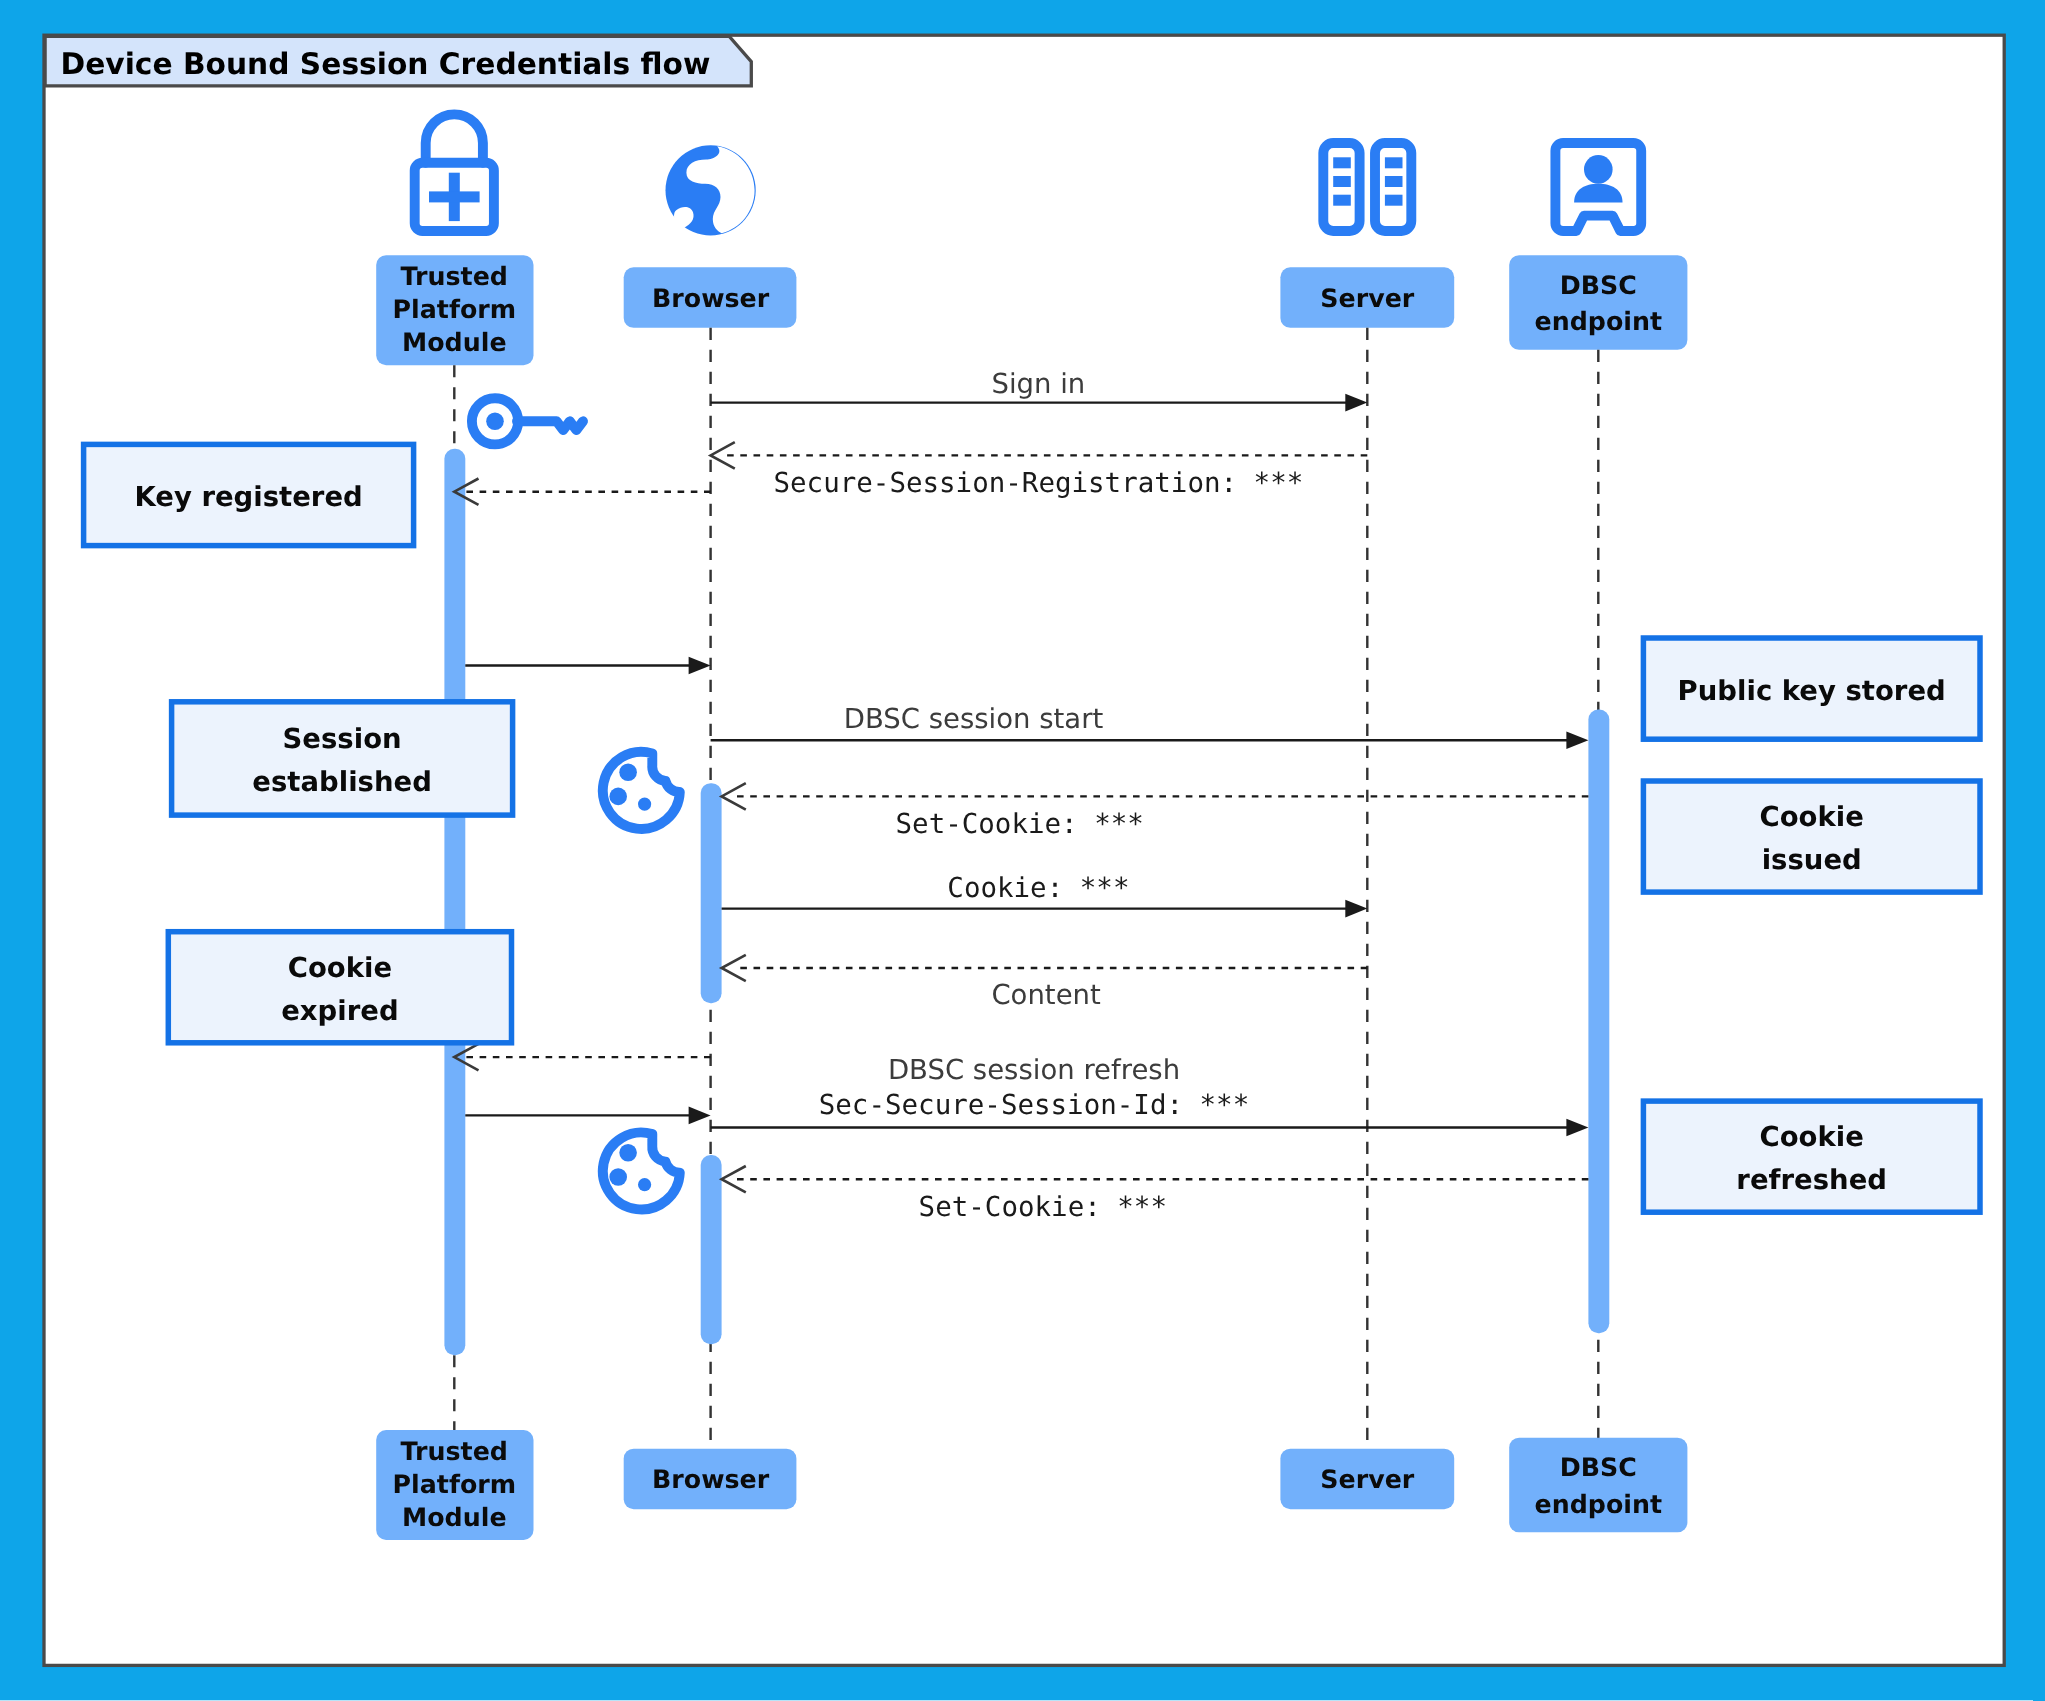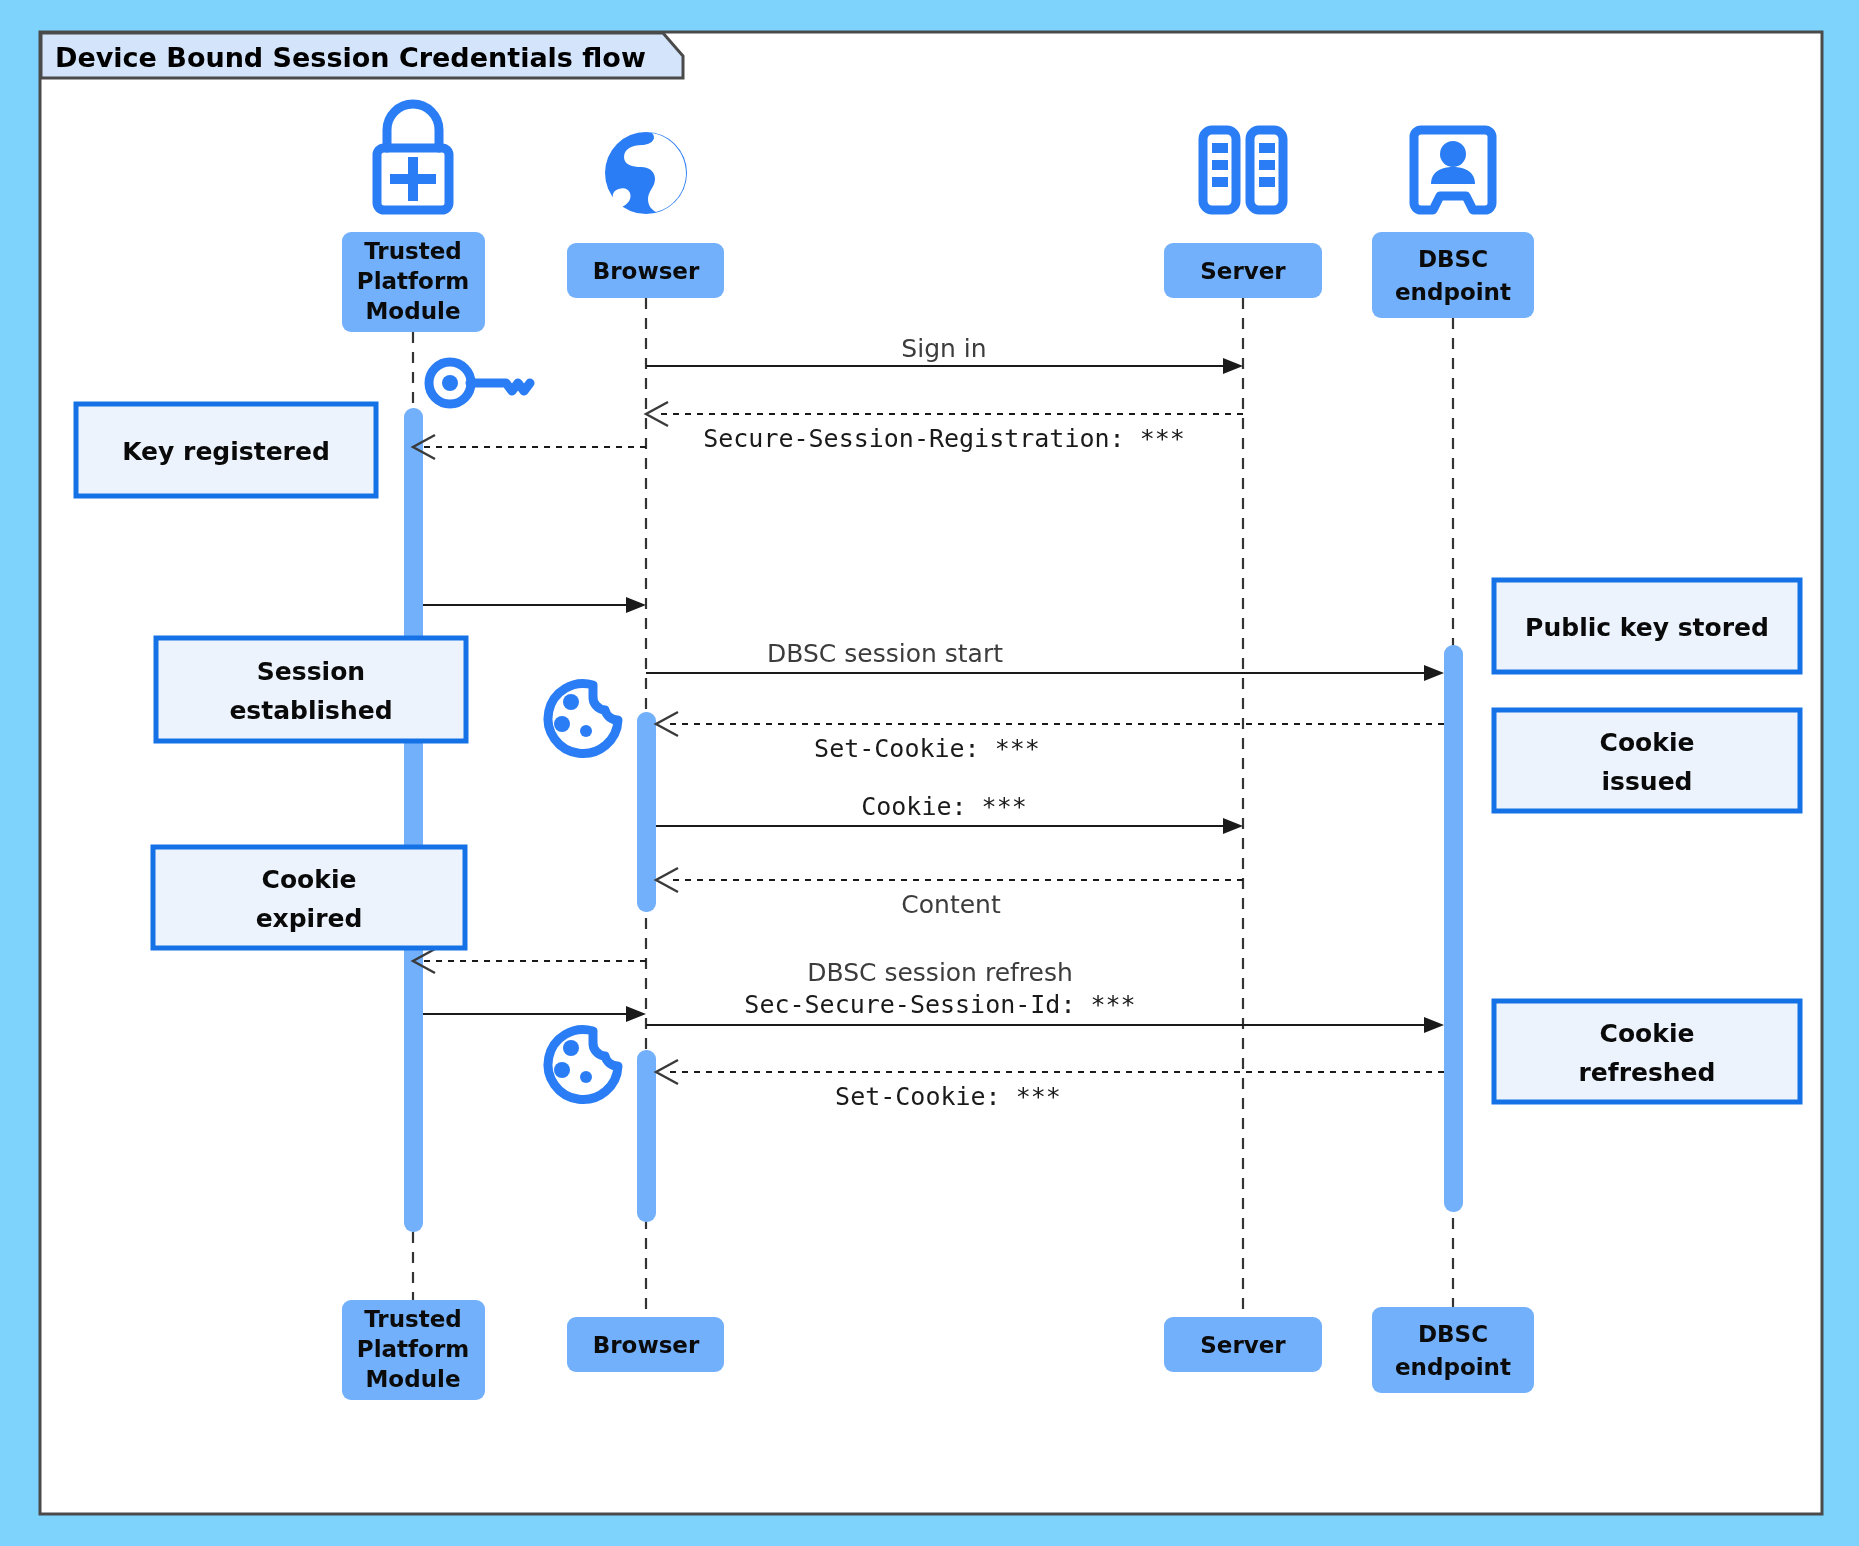--- a/index.html
+++ b/index.html
@@ -5,21 +5,21 @@
   html, body {
     margin: 0;
     padding: 0;
     background: #ffffff;
     font-family: "Liberation Sans", sans-serif;
   }
   #page {
     position: relative;
     width: 1859px;
     height: 1546px;
-    background: #7dd3fc;
+    background: #0ea5e9;
     overflow: hidden;
   }
   svg.diagram {
     position: absolute;
     left: 0;
     top: 0;
     width: 1859px;
     height: 1546px;
   }
   .frame-rect {

